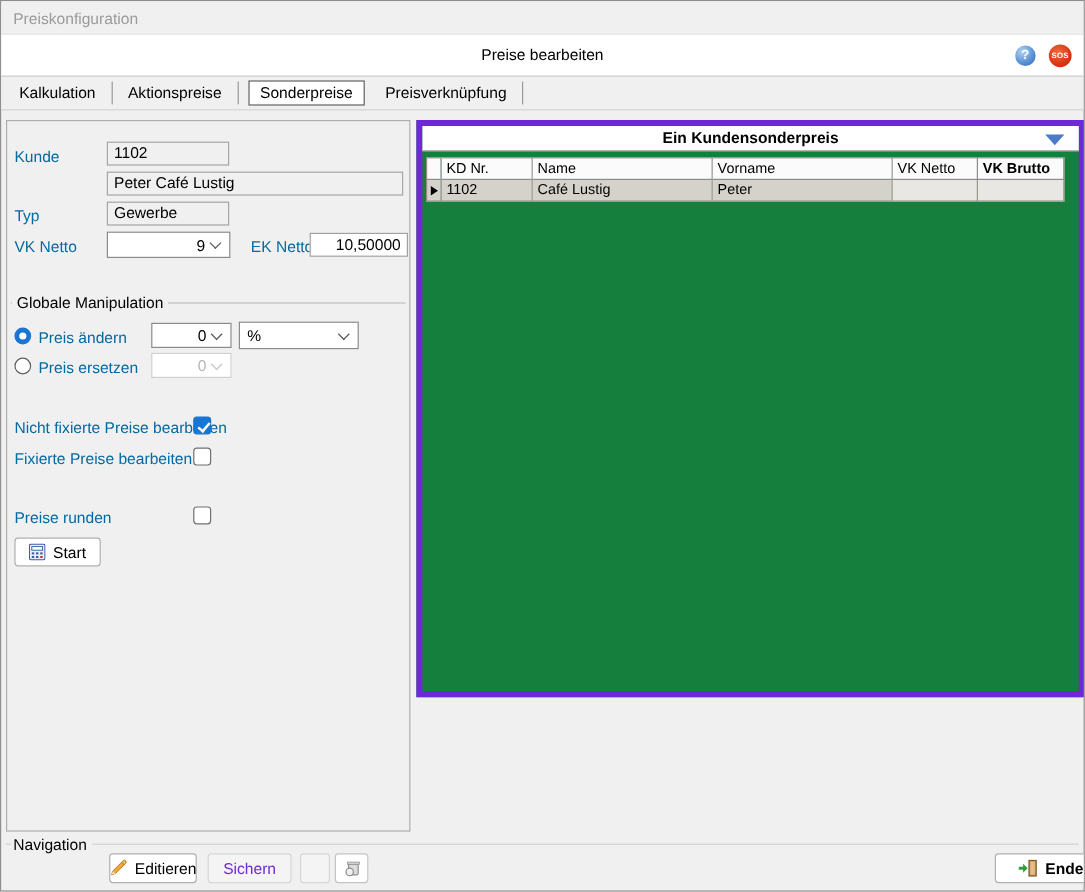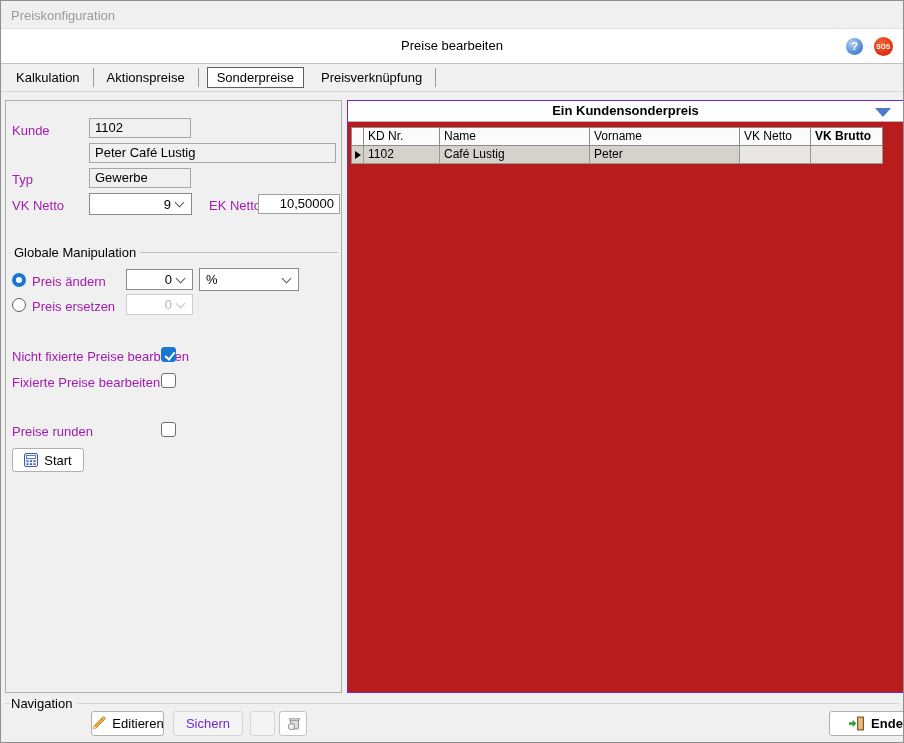--- a/index.html
+++ b/index.html
@@ -57,24 +57,24 @@
   .tab.selected {
     background: #fff; border: 1px solid #5f5f5f; margin: 0 6px; padding: 2px 9px;
   }
   .tabsep { width: 1px; height: 19px; background: #9a9a9a; margin: 0 2px; }
   
   .lpanel {
     position: absolute; left: 4px; top: 99px; width: 337px; height: 593px;
     background: #f0f0f0; border: 1px solid #aeaeae;
   }
   .rpanel {
-    position: absolute; left: 346px; top: 99px; width: 557px; height: 593px;
-    background: #b91c1c; border: 1px solid #6d28d9;
-  }
-  .lbl { position: absolute; color: #a21caf; white-space: nowrap; }
+    position: absolute; left: 346px; top: 99px; width: 557px; height: 481px;
+    background: #15803d; border: 5px solid #6d28d9;
+  }
+  .lbl { position: absolute; color: #0369a1; white-space: nowrap; }
   
   .ro-input {
     position: absolute; background: #f0f0f0; border: 1px solid #a6a6a6;
     padding: 0 5px; line-height: 18px; color: #000; overflow: hidden; white-space: nowrap;
   }
   .wh-input {
     position: absolute; background: #fff; border: 1px solid #a0a0a0;
     padding: 0 5px; line-height: 18px; text-align: right; color: #000;
   }
   .dropdown {

